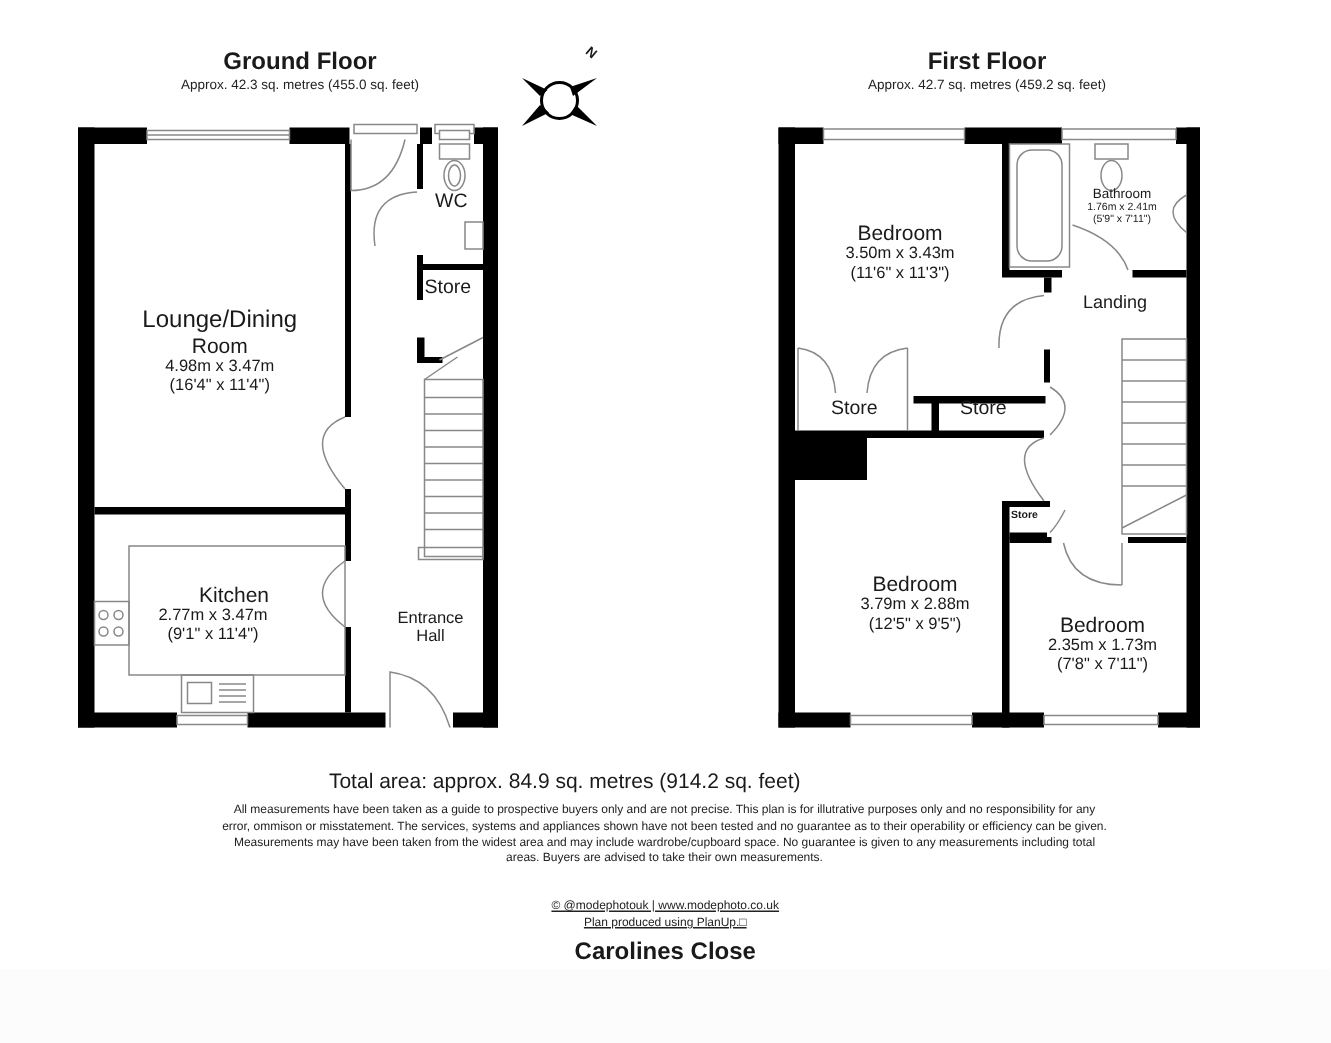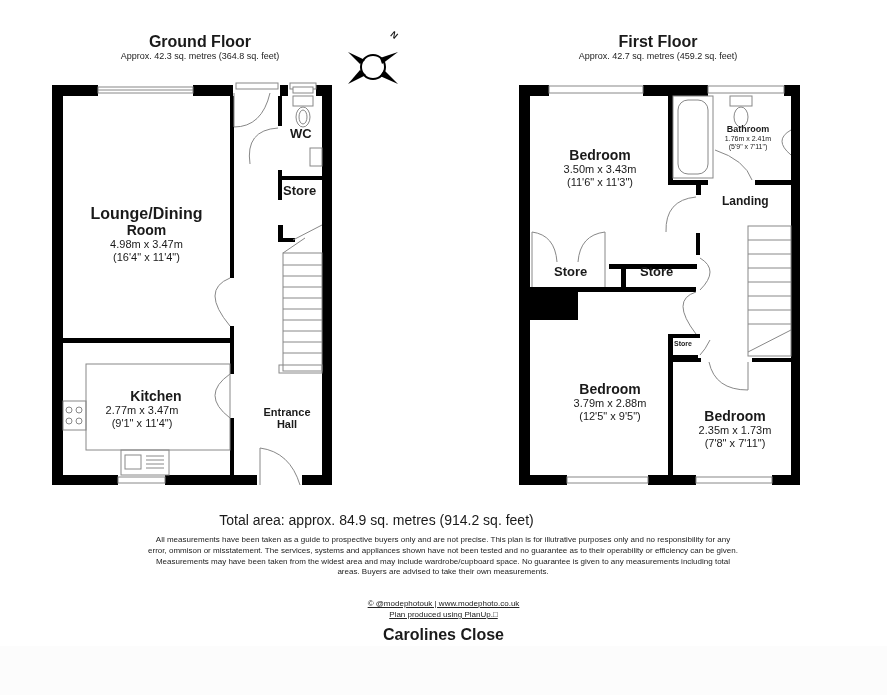--- a/index.html
+++ b/index.html
@@ -1,20 +1,20 @@
 <!DOCTYPE html>
 <html><head>
 <meta charset="utf-8">
 <style>
   html, body { margin:0; padding:0; background:#ffffff; }
   body { width:887px; height:695px; position:relative; overflow:hidden; font-family:"Liberation Sans", sans-serif; color:#1a1a1a; }
   .abs { position:absolute; }
   .floor-title { font-weight:bold; font-size:16px; text-align:center; }
   .floor-sub { font-size:9px; text-align:center; color:#222; }
-  .room-name { font-weight:bold; text-align:center; line-height:1.1; }
+  .room-name { font-weight:normal; text-align:center; line-height:1.1; }
   .room-dim { font-size:11px; text-align:center; line-height:1.15; }
   .small-name { font-weight:bold; font-size:9px; }
   .total { font-size:14px; text-align:center; width:753px; left:0; }
   .disclaimer { font-size:8px; text-align:center; line-height:1.35; width:590px; left:148px; color:#222; }
   .credit { font-size:8px; text-align:center; width:887px; left:0; color:#222;text-decoration:underline; }
   .address { font-weight:bold; font-size:16px; text-align:center; width:887px; left:0; }
   .bottom-band { position:absolute; left:0; top:646px; width:887px; height:49px; background:#fcfcfc; }
   svg { position:absolute; left:0; top:0; }
   .wall { fill:#000; }
   .thin { fill:none; stroke:#888; stroke-width:1; }
@@ -177,21 +177,21 @@
     <path class="door" d="M710,340 Q705,350 700,355"></path>
 
     <rect class="wall" x="673" y="358" width="28" height="4"></rect>
     <rect class="wall" x="752" y="358" width="39" height="4"></rect>
     <path class="door" d="M709,362 Q715,390 748,390"></path>
     <line class="thin" x1="748" y1="362" x2="748" y2="390"></line>
   </g>
 </svg>
 
 <div class="abs floor-title" style="left:100px; top:33px; width:200px;">Ground Floor</div>
-<div class="abs floor-sub" style="left:80px; top:51px; width:240px;">Approx. 42.3 sq. metres (364.8 sq. feet)</div>
+<div class="abs floor-sub" style="left:80px; top:51px; width:240px;">Approx. 42.3 sq. metres (455.0 sq. feet)</div>
 
 <div class="abs floor-title" style="left:558px; top:33px; width:200px;">First Floor</div>
 <div class="abs floor-sub" style="left:538px; top:51px; width:240px;">Approx. 42.7 sq. metres (459.2 sq. feet)</div>
 
 <div class="abs" style="left:391px; top:30px; font-size:9px; font-weight:bold; transform:rotate(40deg);">N</div>
 
 <div class="abs" style="left:63px; top:205px; width:167px;">
   <div class="room-name" style="font-size:16px;">Lounge/Dining</div>
   <div class="room-name" style="font-size:14px;">Room</div>
   <div class="room-dim">4.98m x 3.47m</div>

